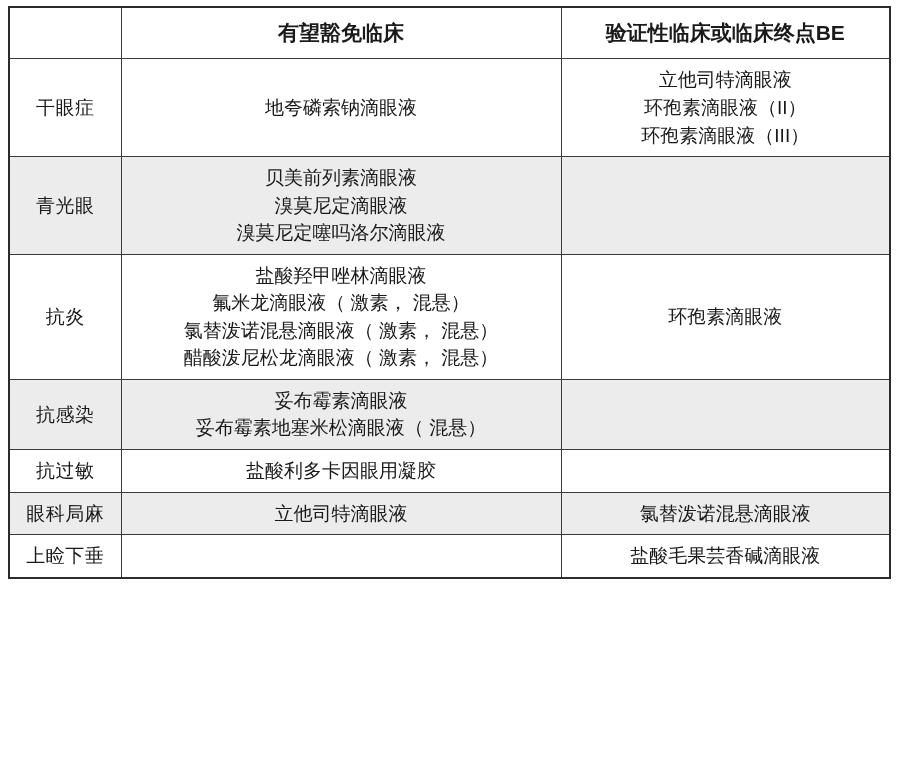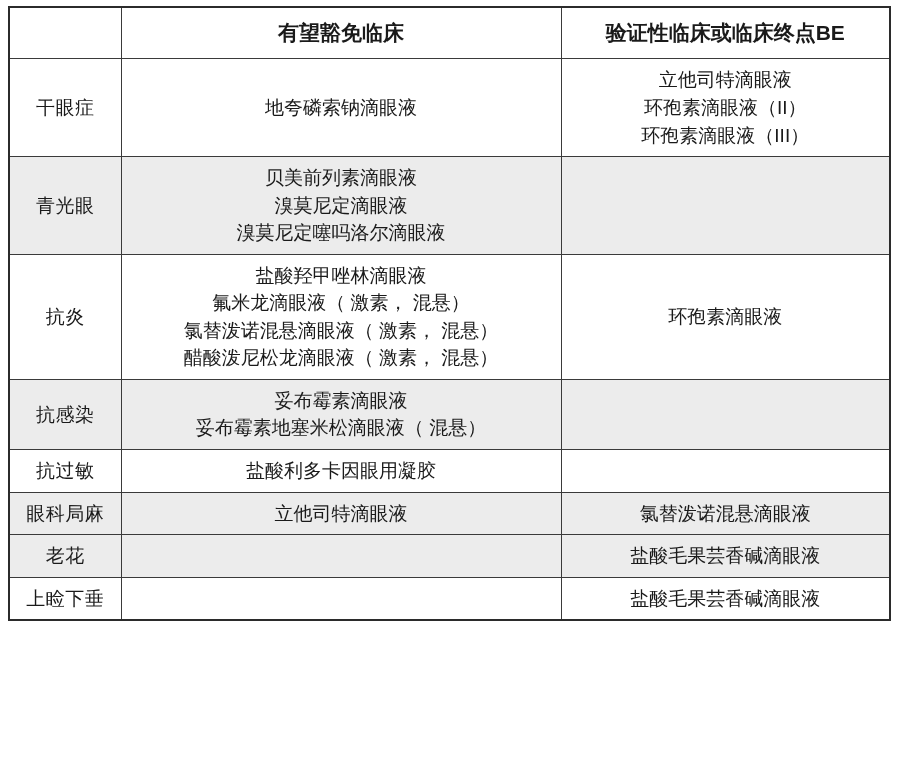--- a/index.html
+++ b/index.html
@@ -114,25 +114,20 @@
         <tr>
           <td class="indication">抗过敏</td>
           <td class="cell-lines">盐酸利多卡因眼用凝胶</td>
           <td class="cell-lines empty"></td>
         </tr>
         <tr class="shaded">
           <td class="indication">眼科局麻</td>
           <td class="cell-lines">立他司特滴眼液</td>
           <td class="cell-lines">氯替泼诺混悬滴眼液</td>
         </tr>
-        <tr class="shaded">
-          <td class="indication">老花</td>
-          <td class="cell-lines empty"></td>
-          <td class="cell-lines">盐酸毛果芸香碱滴眼液</td>
-        </tr>
         <tr>
           <td class="indication">上睑下垂</td>
           <td class="cell-lines empty"></td>
           <td class="cell-lines">盐酸毛果芸香碱滴眼液</td>
         </tr>
       </tbody>
   </table>
 </div>
 
 </body></html>

